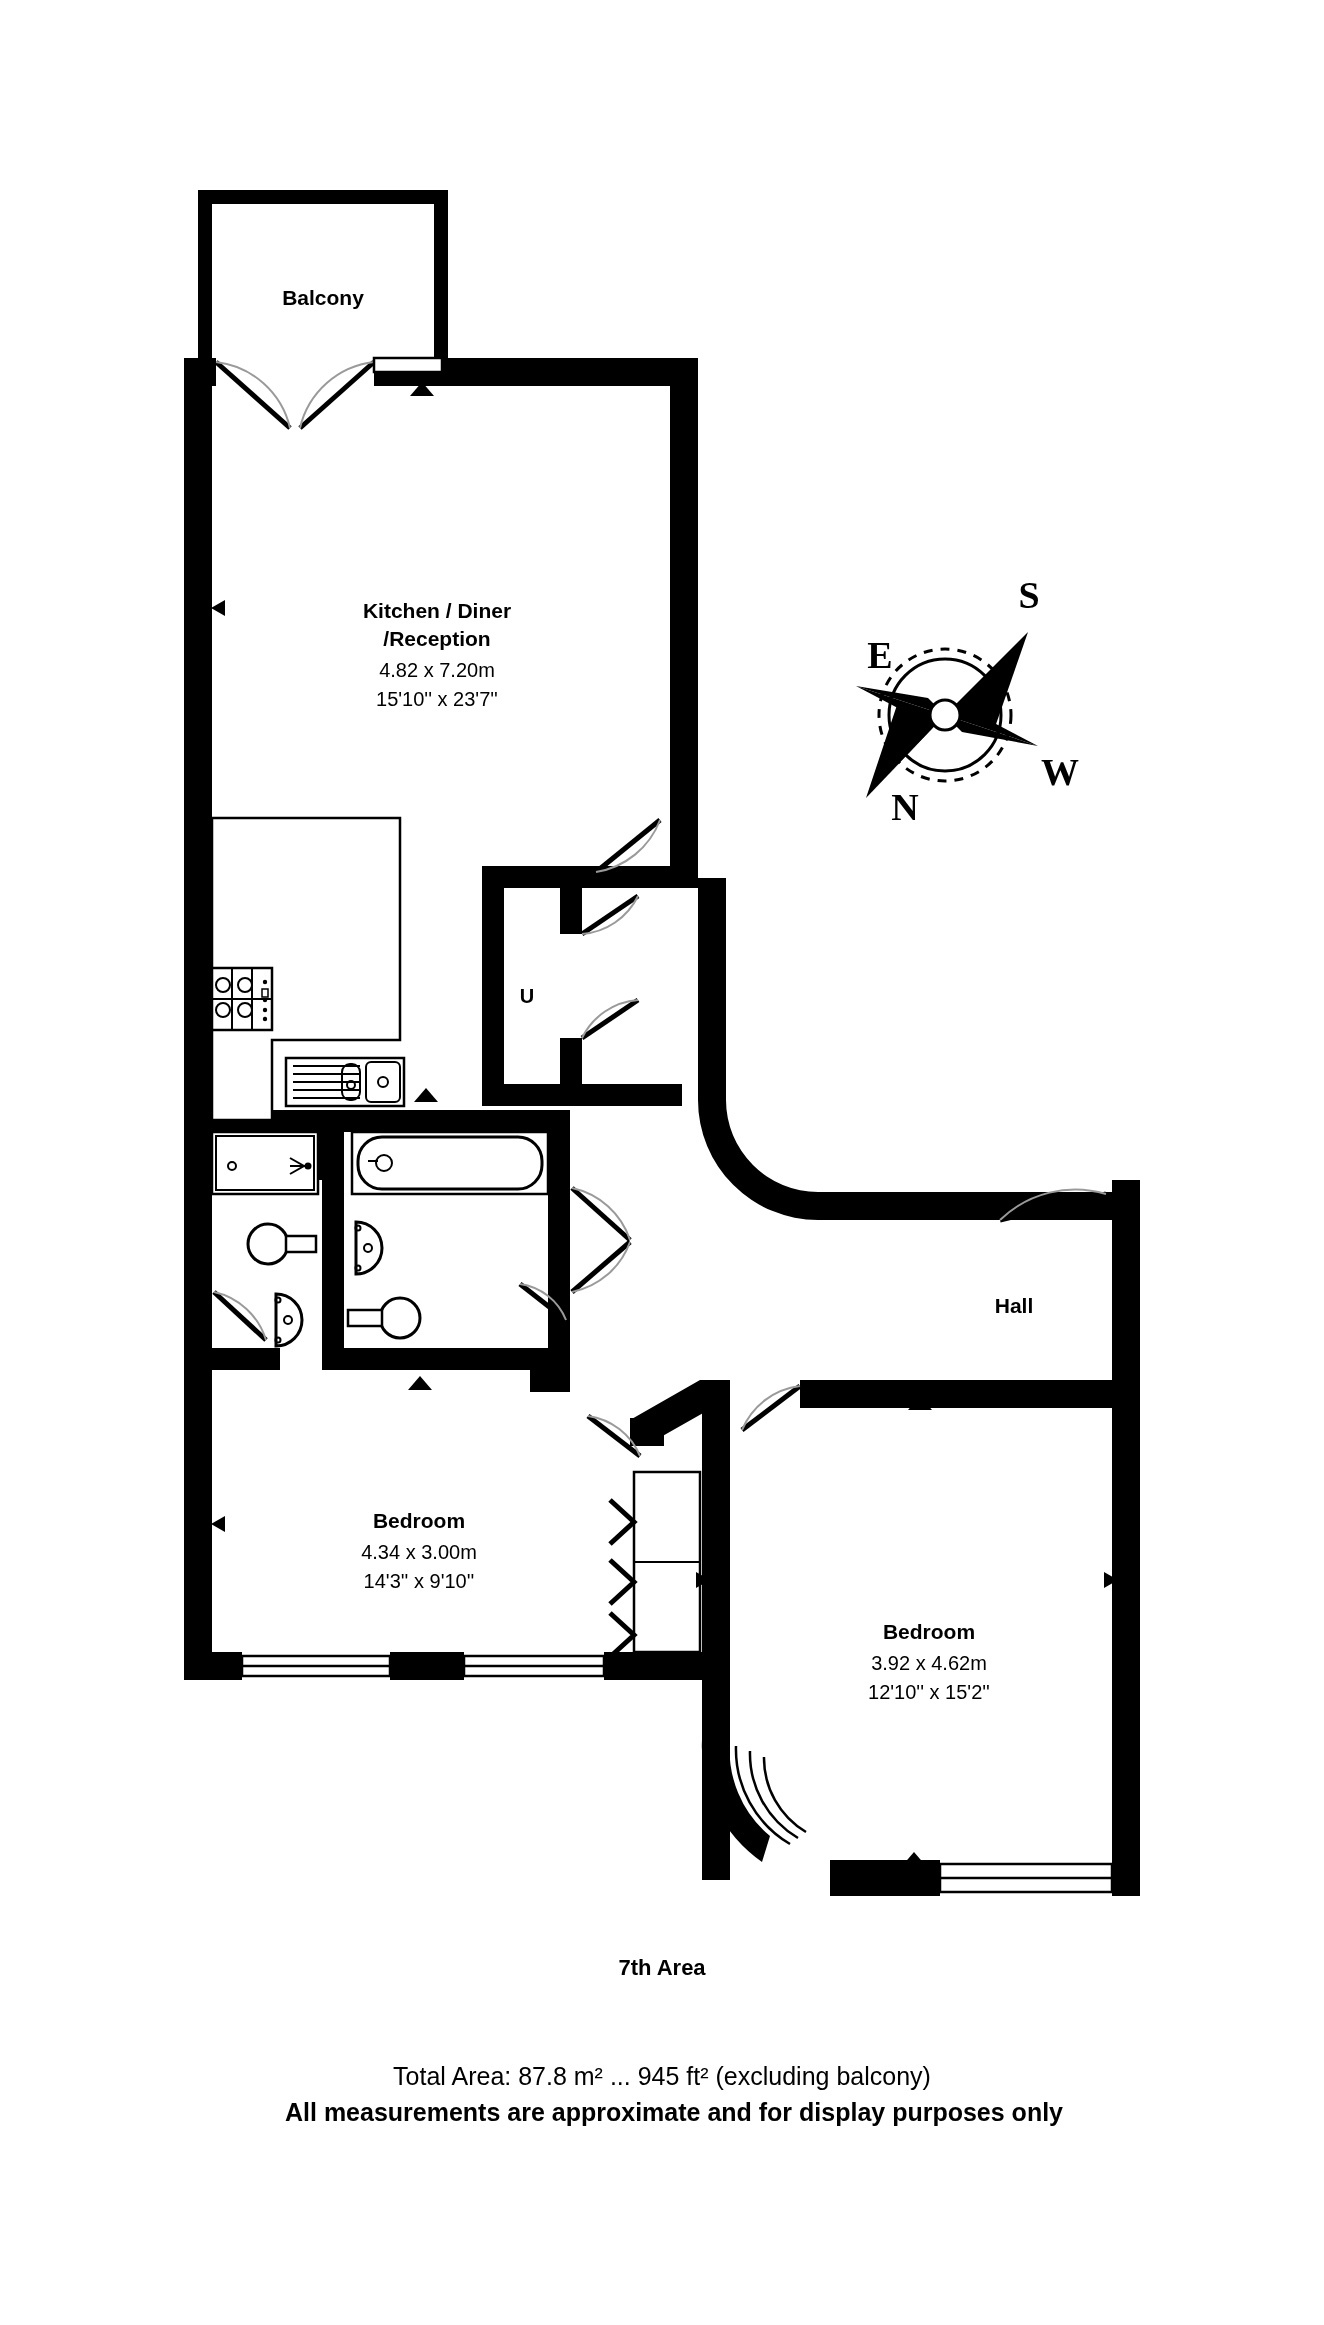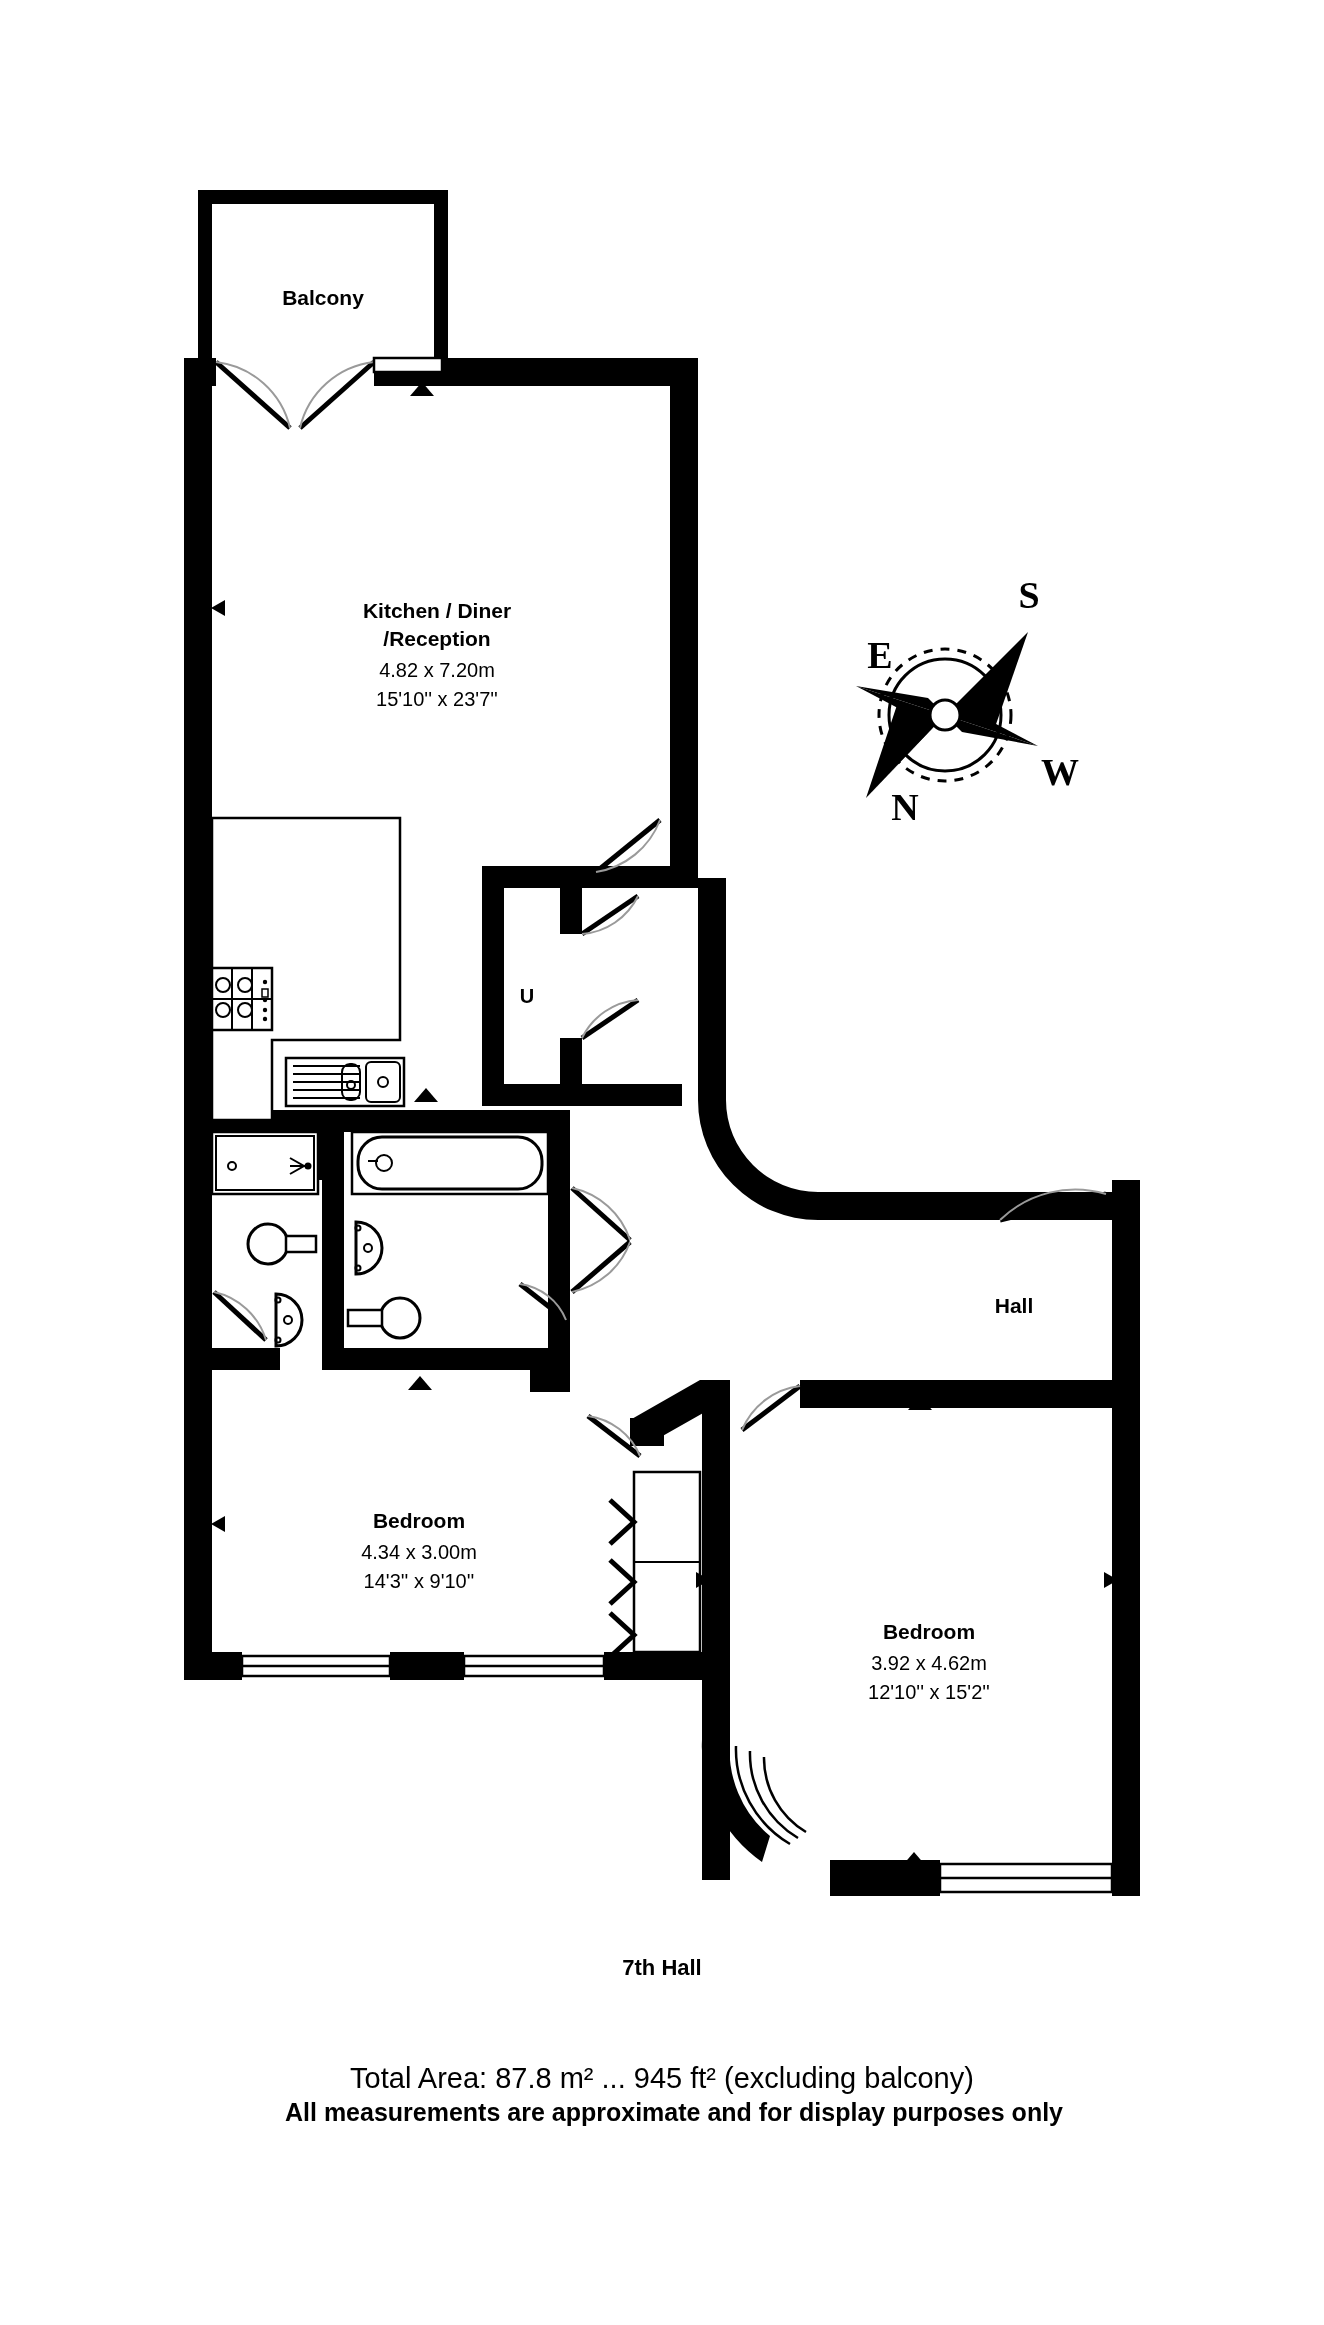--- a/index.html
+++ b/index.html
@@ -71,21 +71,21 @@
     font-size: 22px;
     letter-spacing: 0px;
   }
   .footer-area {
     position: absolute;
     left: 0;
     top: 2062px;
     width: 1324px;
     text-align: center;
     font-weight: normal;
-    font-size: 29px;
+    font-size: 25px;
   }
   .footer-disclaimer {
     position: absolute;
     left: 12px;
     top: 2098px;
     width: 1324px;
     text-align: center;
     font-weight: bold;
     font-size: 25px;
   }
@@ -383,17 +383,17 @@
         <circle cx="945" cy="715" r="15" fill="#ffffff" stroke="#000" stroke-width="3"></circle>
       </g>
       <text class="compassletter" x="1029" y="608">S</text>
       <text class="compassletter" x="880" y="668">E</text>
       <text class="compassletter" x="905" y="820">N</text>
       <text class="compassletter" x="1060" y="785">W</text>
     </g>
 
   </svg>
 
-  <div class="footer-floor">7th Hall</div>
+  <div class="footer-floor">7th Area</div>
   <div class="footer-area">Total Area: 87.8 m² ... 945 ft² (excluding balcony)</div>
   <div class="footer-disclaimer">All measurements are approximate and for display purposes only</div>
 
 </div>
 
 </body></html>

